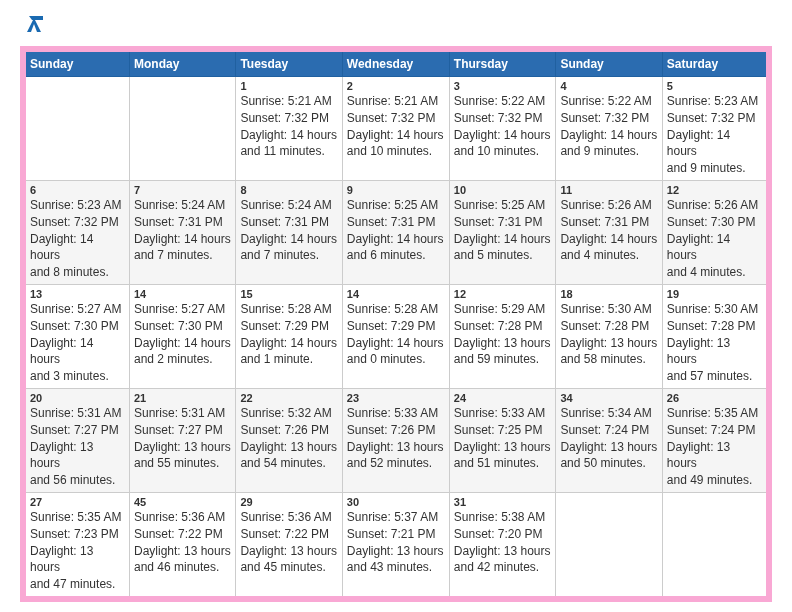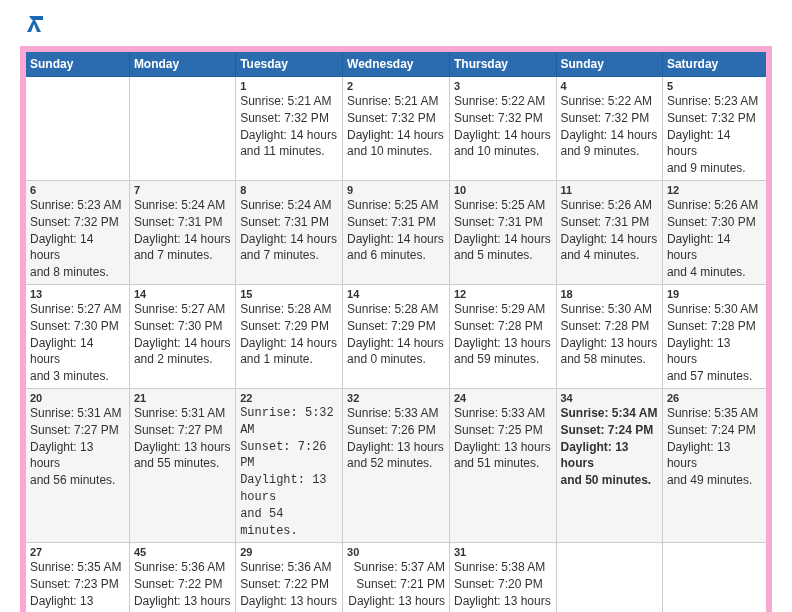--- a/index.html
+++ b/index.html
@@ -274,42 +274,42 @@
           </td>
           <td>
             <span class="day-num">21</span>
             <div class="day-info" style="white-space: pre-line;">Sunrise: 5:31 AM
 Sunset: 7:27 PM
 Daylight: 13 hours
 and 55 minutes.</div>
           </td>
           <td>
             <span class="day-num">22</span>
-            <div class="day-info" style="white-space: pre-line; font-family: Liberation Mono, monospace;">Sunrise: 5:32 AM
+            <div class="day-info" style="white-space: pre-line;">Sunrise: 5:32 AM
 Sunset: 7:26 PM
 Daylight: 13 hours
 and 54 minutes.</div>
           </td>
           <td>
-            <span class="day-num">32</span>
+            <span class="day-num">23</span>
             <div class="day-info" style="white-space: pre-line;">Sunrise: 5:33 AM
 Sunset: 7:26 PM
 Daylight: 13 hours
 and 52 minutes.</div>
           </td>
           <td>
             <span class="day-num">24</span>
             <div class="day-info" style="white-space: pre-line;">Sunrise: 5:33 AM
 Sunset: 7:25 PM
 Daylight: 13 hours
 and 51 minutes.</div>
           </td>
           <td>
             <span class="day-num">34</span>
-            <div class="day-info" style="white-space: pre-line; font-weight: bold;">Sunrise: 5:34 AM
+            <div class="day-info" style="white-space: pre-line;">Sunrise: 5:34 AM
 Sunset: 7:24 PM
 Daylight: 13 hours
 and 50 minutes.</div>
           </td>
           <td>
             <span class="day-num">26</span>
             <div class="day-info" style="white-space: pre-line;">Sunrise: 5:35 AM
 Sunset: 7:24 PM
 Daylight: 13 hours
 and 49 minutes.</div>
@@ -332,21 +332,21 @@
           </td>
           <td>
             <span class="day-num">29</span>
             <div class="day-info" style="white-space: pre-line;">Sunrise: 5:36 AM
 Sunset: 7:22 PM
 Daylight: 13 hours
 and 45 minutes.</div>
           </td>
           <td>
             <span class="day-num">30</span>
-            <div class="day-info" style="white-space: pre-line; text-align: right;">Sunrise: 5:37 AM
+            <div class="day-info" style="white-space: pre-line;">Sunrise: 5:37 AM
 Sunset: 7:21 PM
 Daylight: 13 hours
 and 43 minutes.</div>
           </td>
           <td>
             <span class="day-num">31</span>
             <div class="day-info" style="white-space: pre-line;">Sunrise: 5:38 AM
 Sunset: 7:20 PM
 Daylight: 13 hours
 and 42 minutes.</div>

